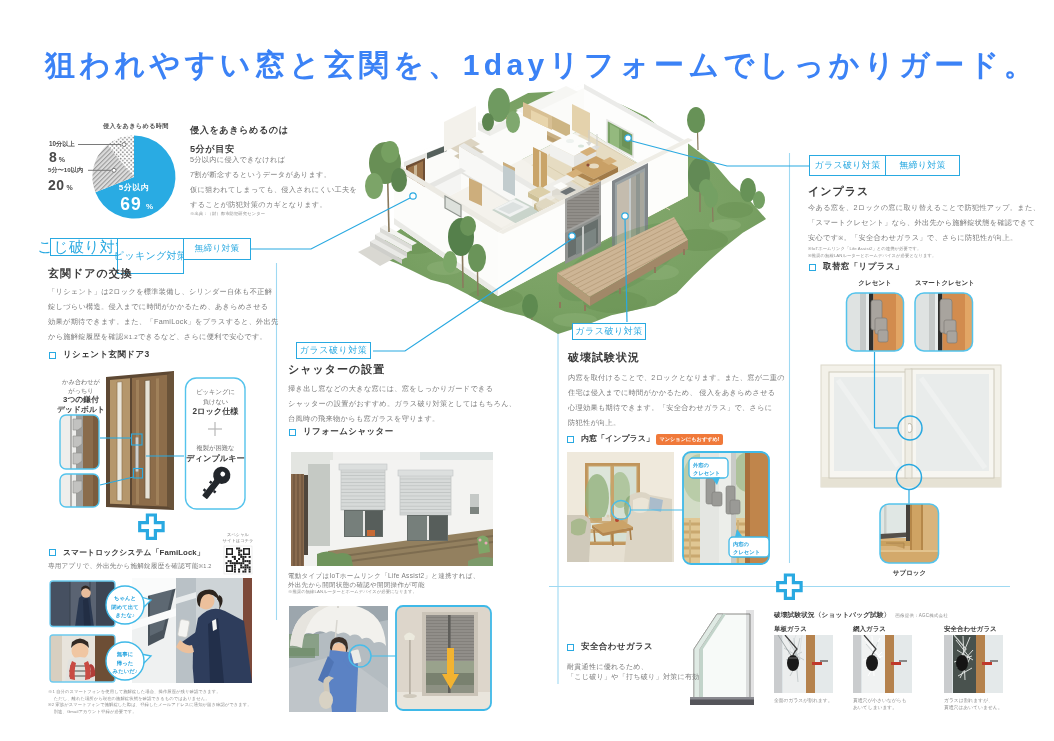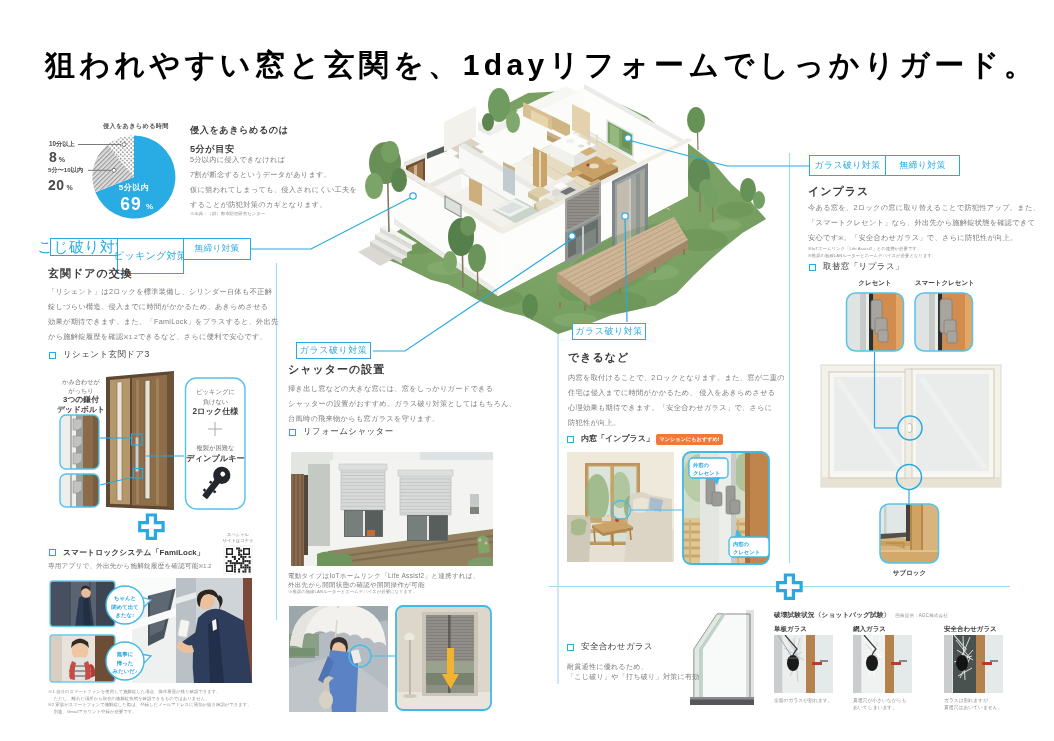--- a/index.html
+++ b/index.html
@@ -3,21 +3,21 @@
 <style>
 html,body{margin:0;padding:0}
 body{width:1054px;height:741px;position:relative;font-family:"Liberation Sans",sans-serif;background:#fff;overflow:hidden}
 .t{position:absolute;white-space:nowrap}
 .b{font-weight:bold}
 .h2{font-size:11px;font-weight:bold;color:#3c3c3c;letter-spacing:1px}
 .p{font-size:7.2px;color:#7b7b7b;letter-spacing:0.3px;line-height:15px}
 .tiny{font-size:4.3px;color:#8e8e8e;letter-spacing:0.1px;line-height:6.6px}
 .tag{position:absolute;border:1.5px solid #29a9e1;color:#29a9e1;font-weight:normal;display:flex;align-items:center;justify-content:center;background:#fff;box-sizing:border-box;white-space:nowrap}
 .sq{position:absolute;width:7px;height:7px;border:1.4px solid #29a9e1;box-sizing:border-box}
-.it{font-size:8.5px;font-weight:normal;color:#3c3c3c;letter-spacing:0.4px}
+.it{font-size:8.5px;font-weight:bold;color:#3c3c3c;letter-spacing:0.4px}
 svg{position:absolute;left:0;top:0}
 </style></head>
 <body>
 
 <svg id="bg" width="1054" height="741" viewBox="0 0 1054 741">
 <defs>
 <pattern id="hatch" width="3.2" height="3.2" patternTransform="rotate(45)" patternUnits="userSpaceOnUse">
         <rect width="3.2" height="3.2" fill="#dcdcdc"></rect>
         <rect width="1.1" height="3.2" fill="#9a9a9a"></rect>
       </pattern>
@@ -839,21 +839,21 @@
 <path d="M956,640 l14,18 M970,637 l-10,24 M954,662 l18,-6 M960,678 l10,-20 M973,650 l-16,18 M963,636 l2,44 M957,650 l16,10 M972,668 l-14,8" stroke="#e8ebe9" stroke-width="0.9"></path>
 <circle cx="964" cy="660" r="4" fill="#e8ebe9" opacity="0.7"></circle>
 <ellipse cx="962" cy="663" rx="6" ry="8" fill="#141414"></ellipse>
 <path d="M962,655 q2,-4 4,-6 l-12,-14" stroke="#cfd3d1" stroke-width="1.2" fill="none"></path>
 <rect x="982" y="662" width="10" height="3" fill="#c0392b"></rect>
 <rect x="990" y="660" width="8" height="2" fill="#888"></rect>
 </g>
 </g>
 </svg>
 
-<div class="t b" style="left:45px;top:45px;font-size:30px;color:#000000;letter-spacing:4.4px">狙われやすい窓と玄関を、1dayリフォームでしっかりガード。</div>
+<div class="t b" style="left:45px;top:45px;font-size:30px;color:#3b82f6;letter-spacing:4.4px">狙われやすい窓と玄関を、1dayリフォームでしっかりガード。</div>
 
 <div class="t b" style="left:103px;top:122px;font-size:6.2px;color:#555;letter-spacing:0.3px">侵入をあきらめる時間</div>
 
 <div class="t b" style="left:49px;top:140px;font-size:6.3px;color:#4a4a4a">10分以上</div>
 
 <div class="t b" style="left:49px;top:149px;font-size:14px;color:#4a4a4a">8<span style="font-size:7px"> %</span></div>
 
 <div class="t b" style="left:48px;top:166px;font-size:6.2px;color:#4a4a4a">5分〜10以内</div>
 
 <div class="t b" style="left:48px;top:177px;font-size:14px;color:#4a4a4a;letter-spacing:0.5px">20<span style="font-size:7px;letter-spacing:0"> %</span></div>
@@ -900,21 +900,21 @@
 <div class="t p" style="left:288px;top:381px">掃き出し窓などの大きな窓には、窓をしっかりガードできる<br>シャッターの設置がおすすめ。ガラス破り対策としてはもちろん、<br>台風時の飛来物からも窓ガラスを守ります。</div>
 
 <div class="sq" style="left:289px;top:429px"></div>
 <div class="t it" style="left:303px;top:426px">リフォームシャッター</div>
 
 <div class="t" style="left:288px;top:571px;font-size:6.5px;color:#7b7b7b;letter-spacing:0.3px;line-height:9px">電動タイプはIoTホームリンク「Life Assist2」と連携すれば、<br>外出先から開閉状態の確認や開閉操作が可能</div>
 <div class="t tiny" style="left:288px;top:589px">※推奨の無線LANルーターとホームデバイスが必要になります。</div>
 
 <div class="tag" style="left:572px;top:323px;width:74px;height:17px;font-size:9px;letter-spacing:0.5px">ガラス破り対策</div>
 
-<div class="t h2" style="left:568px;top:350px">できるなど</div>
+<div class="t h2" style="left:568px;top:350px">破壊試験状況</div>
 
 <div class="t p" style="left:568px;top:370px">内窓を取付けることで、2ロックとなります。また、窓が二重の<br>住宅は侵入までに時間がかかるため、 侵入をあきらめさせる<br>心理効果も期待できます。「安全合わせガラス」で、さらに<br>防犯性が向上。</div>
 
 <div class="sq" style="left:567px;top:436px"></div>
 <div class="t" style="left:581px;top:433px;font-size:8px;font-weight:bold;color:#3c3c3c;letter-spacing:0">内窓「インプラス」</div>
 
 <div class="t" style="left:656px;top:434px;width:67px;height:11px;background:#f0793a;border-radius:2px;color:#fff;font-size:5.2px;font-weight:bold;display:flex;align-items:center;justify-content:center">マンションにもおすすめ!</div>
 
 <div class="tag" style="left:809px;top:155px;width:76px;height:21px;font-size:9px;letter-spacing:0.3px;border-right:none">ガラス破り対策</div>
 <div class="tag" style="left:885px;top:155px;width:75px;height:21px;font-size:9px;letter-spacing:0.3px">無締り対策</div>

